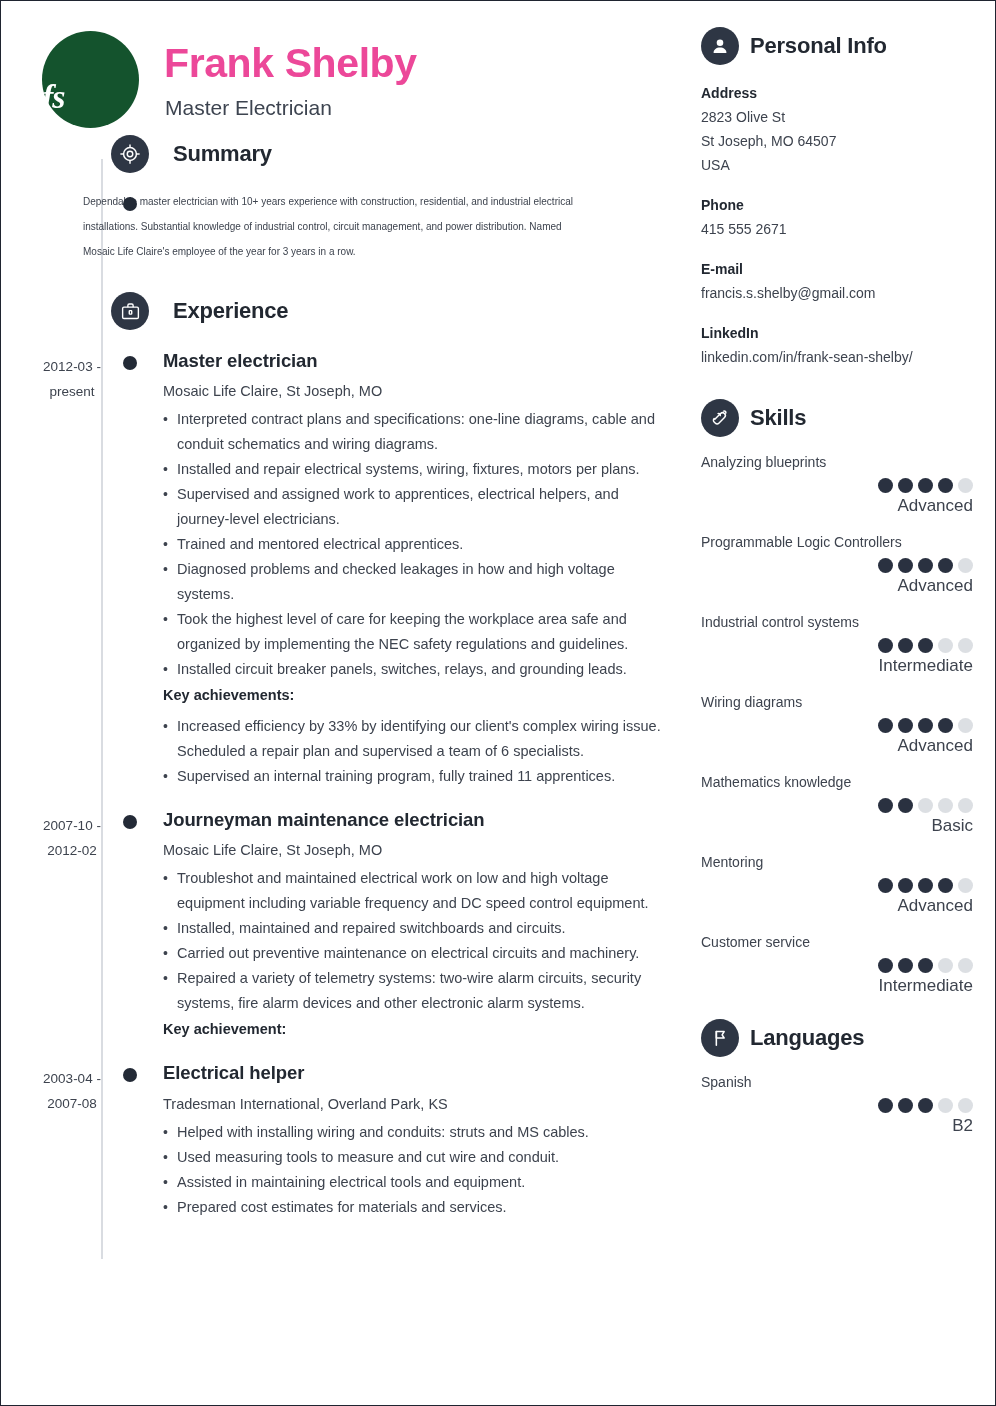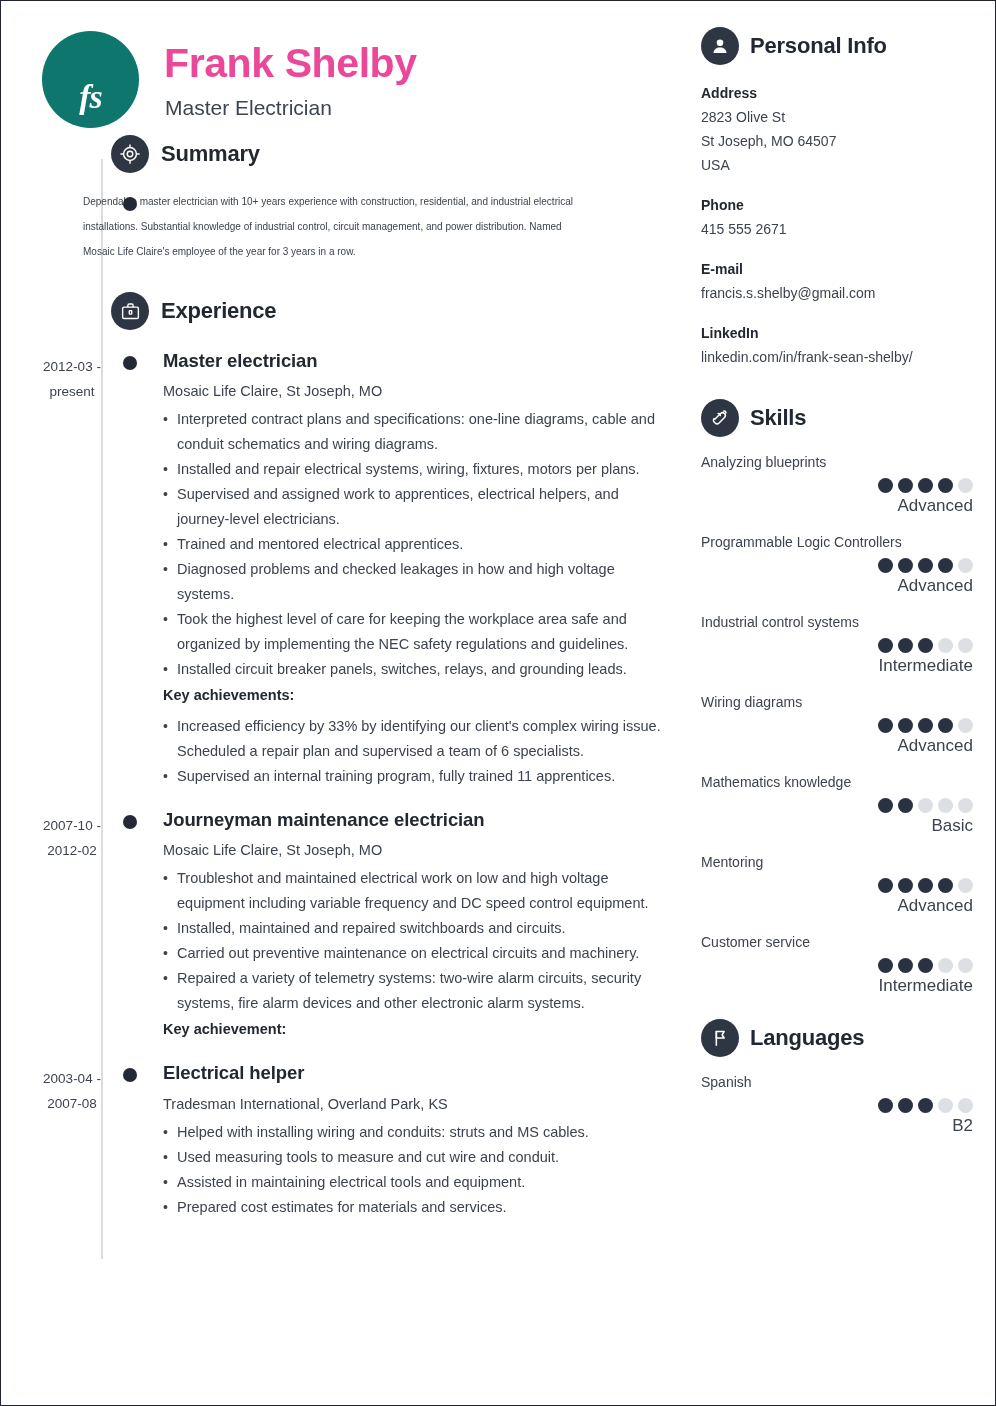--- a/index.html
+++ b/index.html
@@ -41,25 +41,25 @@
   
   .header {
     position: relative;
     height: 108px;
   }
   .avatar {
     position: absolute;
     left: 13px; top: 4px;
     width: 97px; height: 97px;
     border-radius: 50%;
-    background: #0f766e;
+    background: #14532d;
     color: #ffffff;
     display: flex;
     align-items: flex-end;
-    justify-content: center;
+    justify-content: flex-start;
     padding-bottom: 14px;
   }
   .avatar .initials {
     font-family: "Liberation Serif", serif;
     font-style: italic;
     font-weight: 700;
     font-size: 34px;
     letter-spacing: -1px;
     line-height: 1;
   }
@@ -89,21 +89,21 @@
     width: 2px;
     height: 1100px;
     background: #d9dce1;
   }
 
   
   .sec-head {
     position: relative;
     display: flex;
     align-items: center;
-    gap: 12px;
+    gap: 24px;
     margin-left: 82px;
     height: 38px;
   }
   .sec-icon {
     width: 38px; height: 38px;
     min-width: 38px;
     border-radius: 50%;
     background: #2e3644;
     display: flex;
     align-items: center;

